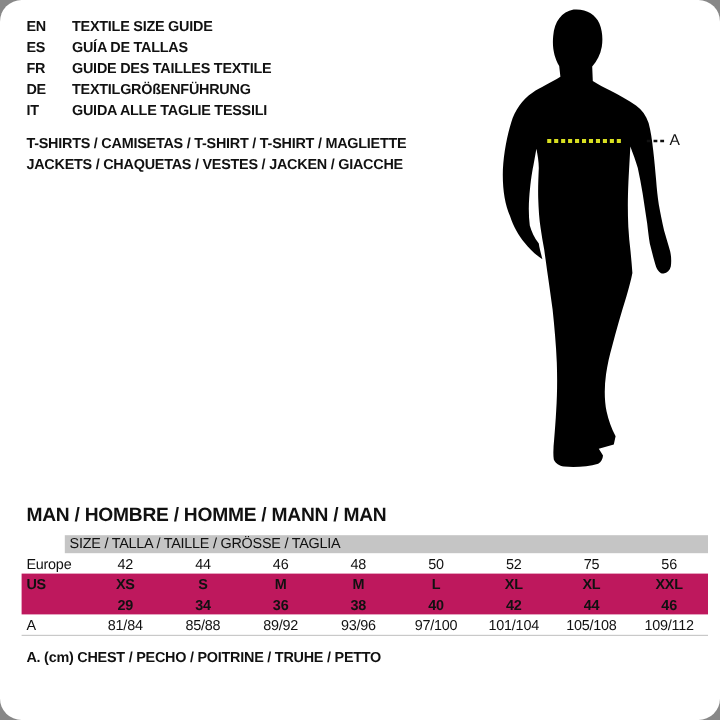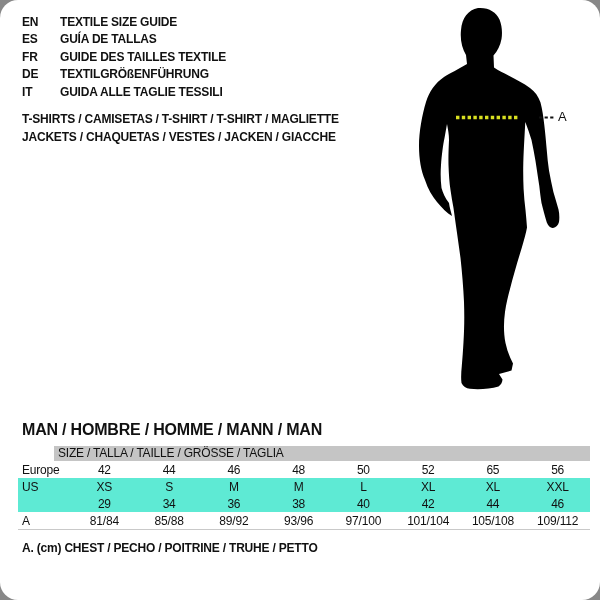--- a/index.html
+++ b/index.html
@@ -28,21 +28,21 @@
   
   .section-title { position: absolute; left: 22px; top: 421px; font-size: 16px; font-weight: bold; white-space: nowrap; }
 
   
   .size-table { position: absolute; left: 18px; top: 446px; width: 572px; font-size: 12px; }
   .t-header {
     background: #c5c5c5; height: 15px; line-height: 15px;
     padding-left: 4px; font-weight: normal; margin-left: 36px;
   }
   .t-row { display: flex; height: 17px; align-items: center; }
-  .t-row.shaded { background: #5eead4; }
+  .t-row.shaded { background: #be185d; font-weight: bold; }
   .t-row.last { height: 18px; border-bottom: 1px solid #c9c9c9; }
   .t-label { width: 54px; padding-left: 4px; }
   .t-cell { flex: 1; text-align: center; }
 
   
   .footnote { position: absolute; left: 22px; top: 541px; font-size: 12px; font-weight: bold; white-space: nowrap; }
 </style>
 </head>
 <body>
 
@@ -155,21 +155,21 @@
     <div class="t-header">SIZE / TALLA / TAILLE / GRÖSSE / TAGLIA</div>
 
     <div class="t-row">
       <span class="t-label">Europe</span>
       <span class="t-cell">42</span>
       <span class="t-cell">44</span>
       <span class="t-cell">46</span>
       <span class="t-cell">48</span>
       <span class="t-cell">50</span>
       <span class="t-cell">52</span>
-      <span class="t-cell">65</span>
+      <span class="t-cell">75</span>
       <span class="t-cell">56</span>
     </div>
 
     <div class="t-row shaded">
       <span class="t-label">US</span>
       <span class="t-cell">XS</span>
       <span class="t-cell">S</span>
       <span class="t-cell">M</span>
       <span class="t-cell">M</span>
       <span class="t-cell">L</span>

